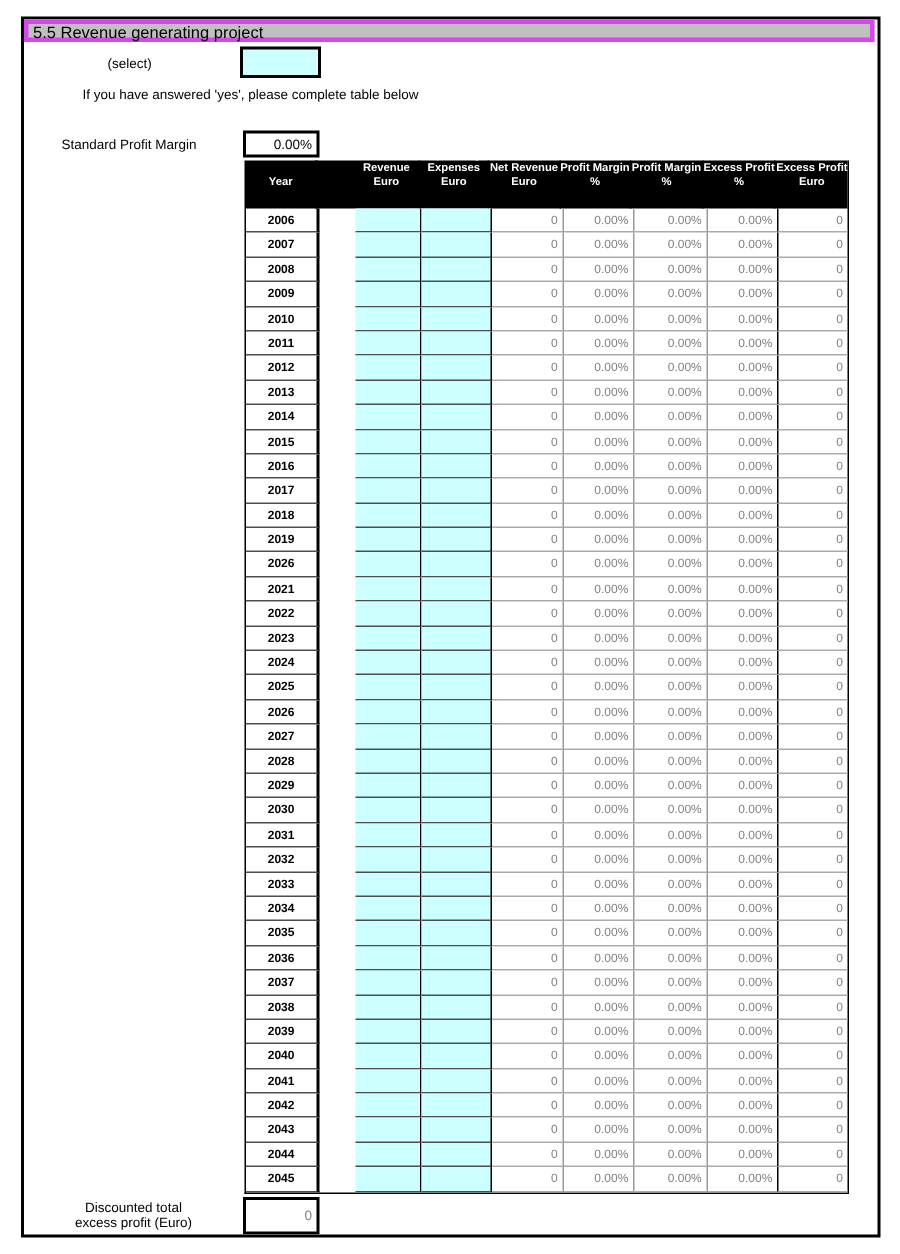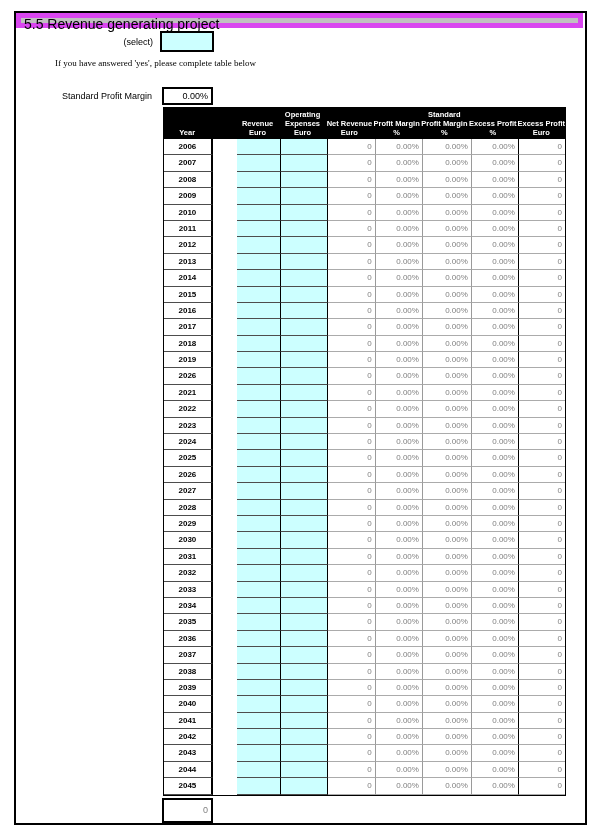--- a/index.html
+++ b/index.html
@@ -2,39 +2,39 @@
 <html><head>
 <meta charset="utf-8">
 <style>
   html,body{margin:0;padding:0;background:#fff;}
   #canvas{position:relative;width:600px;height:836px;background:#ffffff;
           font-family:"Liberation Sans",sans-serif;color:#000;overflow:hidden;}
   .abs{position:absolute;box-sizing:border-box;}
 
   .page-border{left:14px;top:11px;width:573px;height:814px;border:2px solid #000;background:#fff;}
 
-  .section-bar{left:16px;width:567px;height:15px;background:#c0c0c0;border:5px solid #d946ef;
-               font-size:14px;line-height:13px;padding-left:3px;white-space:nowrap;}
+  .section-bar{left:16px;width:567px;height:15px;background:#c0c0c0;border:3px solid #d946ef;
+               font-size:11px;line-height:13px;padding-left:3px;white-space:nowrap;}
   #bar1{top:13px;}
   #bar2{top:71px;height:14px;line-height:12px;}
 
-  .small-label{font-size:9px;line-height:10px;text-align:right;}
+  .small-label{font-size:9px;line-height:10px;text-align:center;}
   #select-label{left:20px;top:37px;width:133px;}
   #select-box{left:160px;top:31px;width:54px;height:21px;background:#ccffff;border:2px solid #000;}
-  #note{left:55px;top:58px;font-size:9px;white-space:nowrap;font-family:Liberation Serif, serif;}
+  #note{left:55px;top:58px;font-size:9px;white-space:nowrap;}
   #spm-label{left:20px;top:91px;width:132px;}
   #spm-box{left:162px;top:87px;width:51px;height:18px;border:2px solid #000;background:#fff;
            font-size:9px;line-height:14px;text-align:right;padding-right:3px;}
 
   
   #table{left:163px;top:107px;width:403px;border-left:1px solid #000;border-right:1px solid #000;
          border-bottom:1px solid #000;background:#fff;}
   #thead{display:flex;background:#000;color:#fff;height:32px;}
   .hc{display:flex;flex-direction:column;justify-content:flex-end;align-items:center;
-      font-size:7.5px;font-weight:bold;line-height:9px;padding-bottom:2px;white-space:nowrap;
+      font-size:7.5px;font-weight:bold;line-height:9px;padding-bottom:14px;white-space:nowrap;
       box-sizing:border-box;}
   .row{display:flex;height:16.4px;}
   .cell{box-sizing:border-box;font-size:8px;line-height:15px;white-space:nowrap;overflow:hidden;}
   .c1{width:52px;}.c2{width:47px;margin-left:24px;}.c3{width:50px;}.c4{width:51px;}
   .c5{width:50px;}.c6{width:52px;}.c7{width:50px;}.c8{width:49px;}
   .row .c1{font-weight:bold;text-align:center;border-right:2px solid #000;border-bottom:1px solid #4d4d4d;}
   .row .c2{background:#ccffff;border-right:1px solid #000;border-bottom:1px solid #4d4d4d;}
   .row .c3{background:#ccffff;border-right:1px solid #000;border-bottom:1px solid #4d4d4d;}
   .row .c4{border-right:1px solid #9a9a9a;}
   .row .c5,.row .c6{border-right:1px solid #9a9a9a;}
@@ -544,14 +544,18 @@
     <div class="cell c3"></div>
     <div class="cell c4">0</div>
     <div class="cell c5">0.00%</div>
     <div class="cell c6">0.00%</div>
     <div class="cell c7">0.00%</div>
     <div class="cell c8">0</div>
   </div>
 </div>
   </div>
 
+  <div class="abs small-label" id="disc-label">
+    <div>Discounted total</div>
+    <div>excess profit (Euro)</div>
+  </div>
   <div class="abs" id="disc-box">0</div>
 </div>
 
 </body></html>

